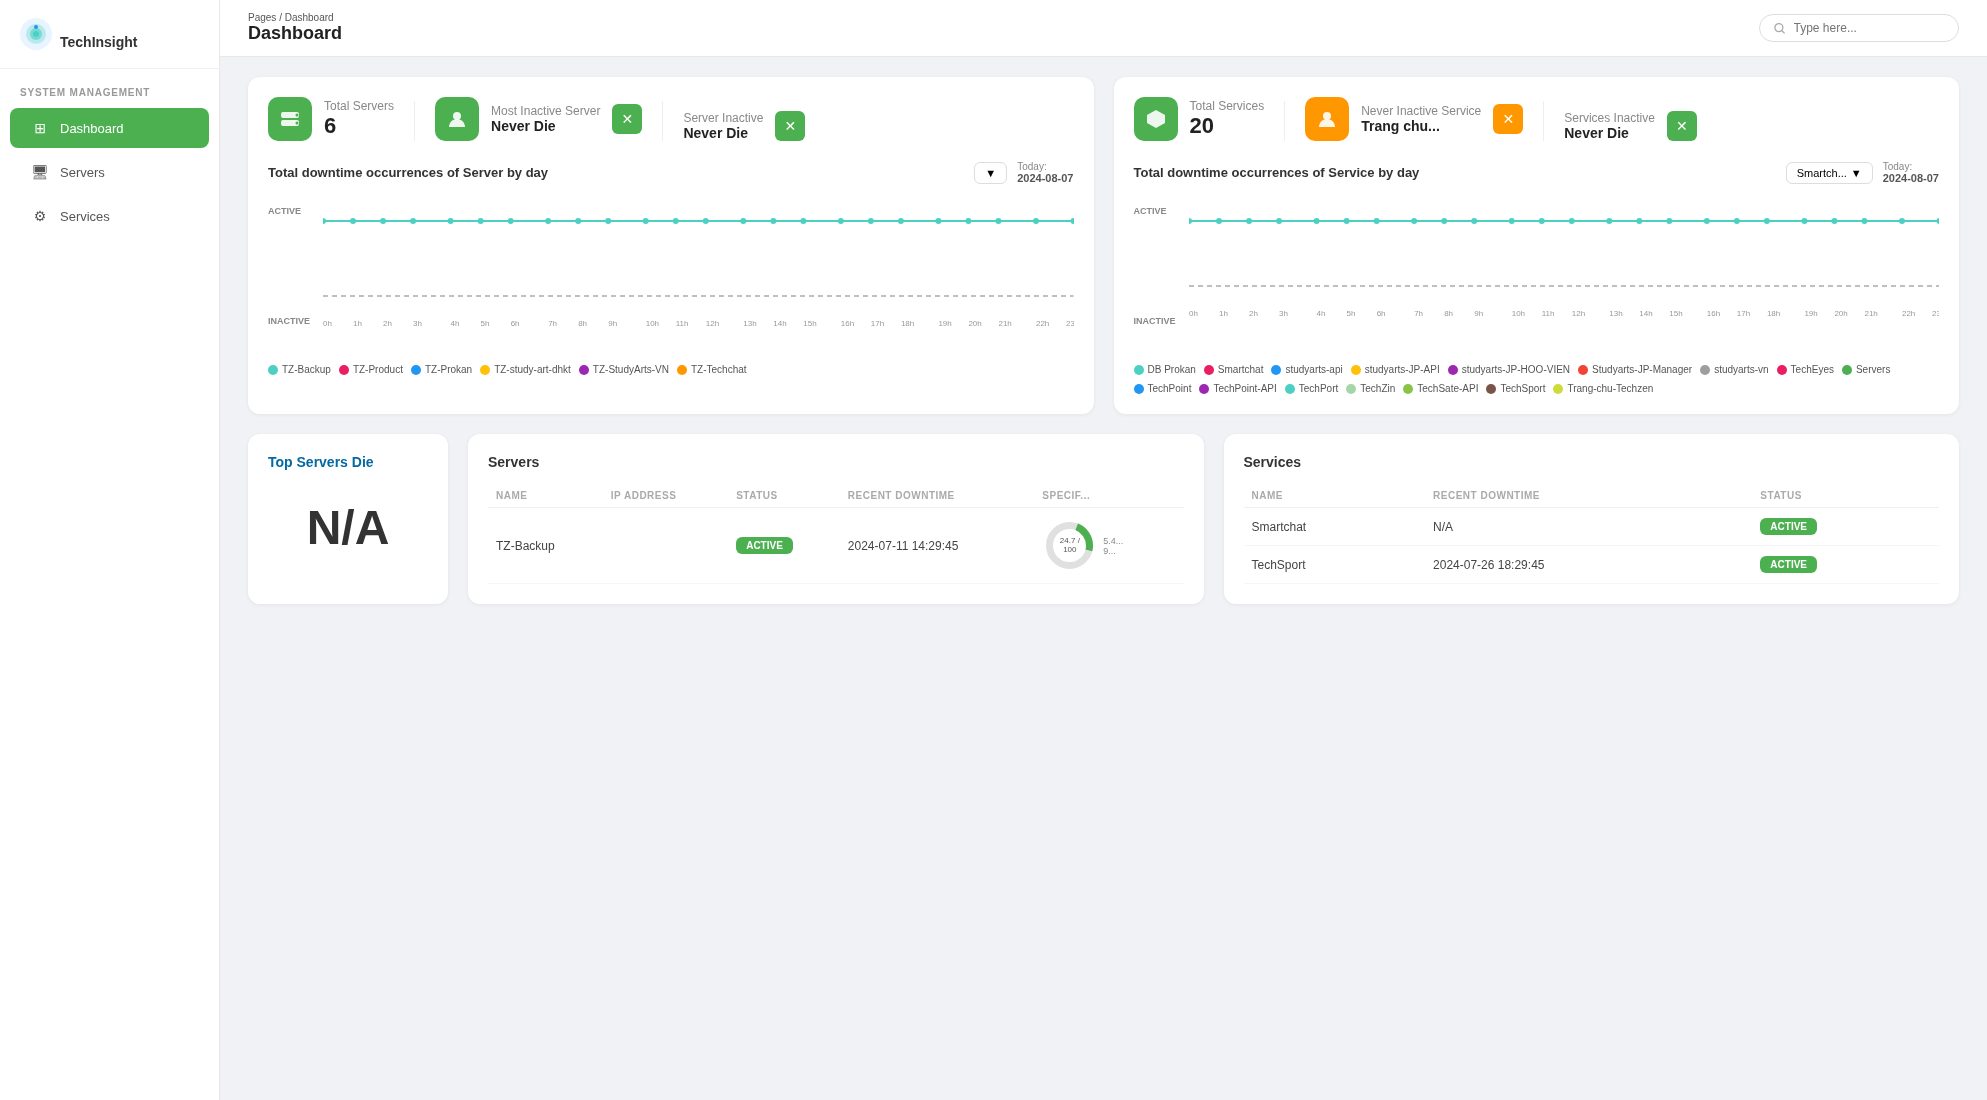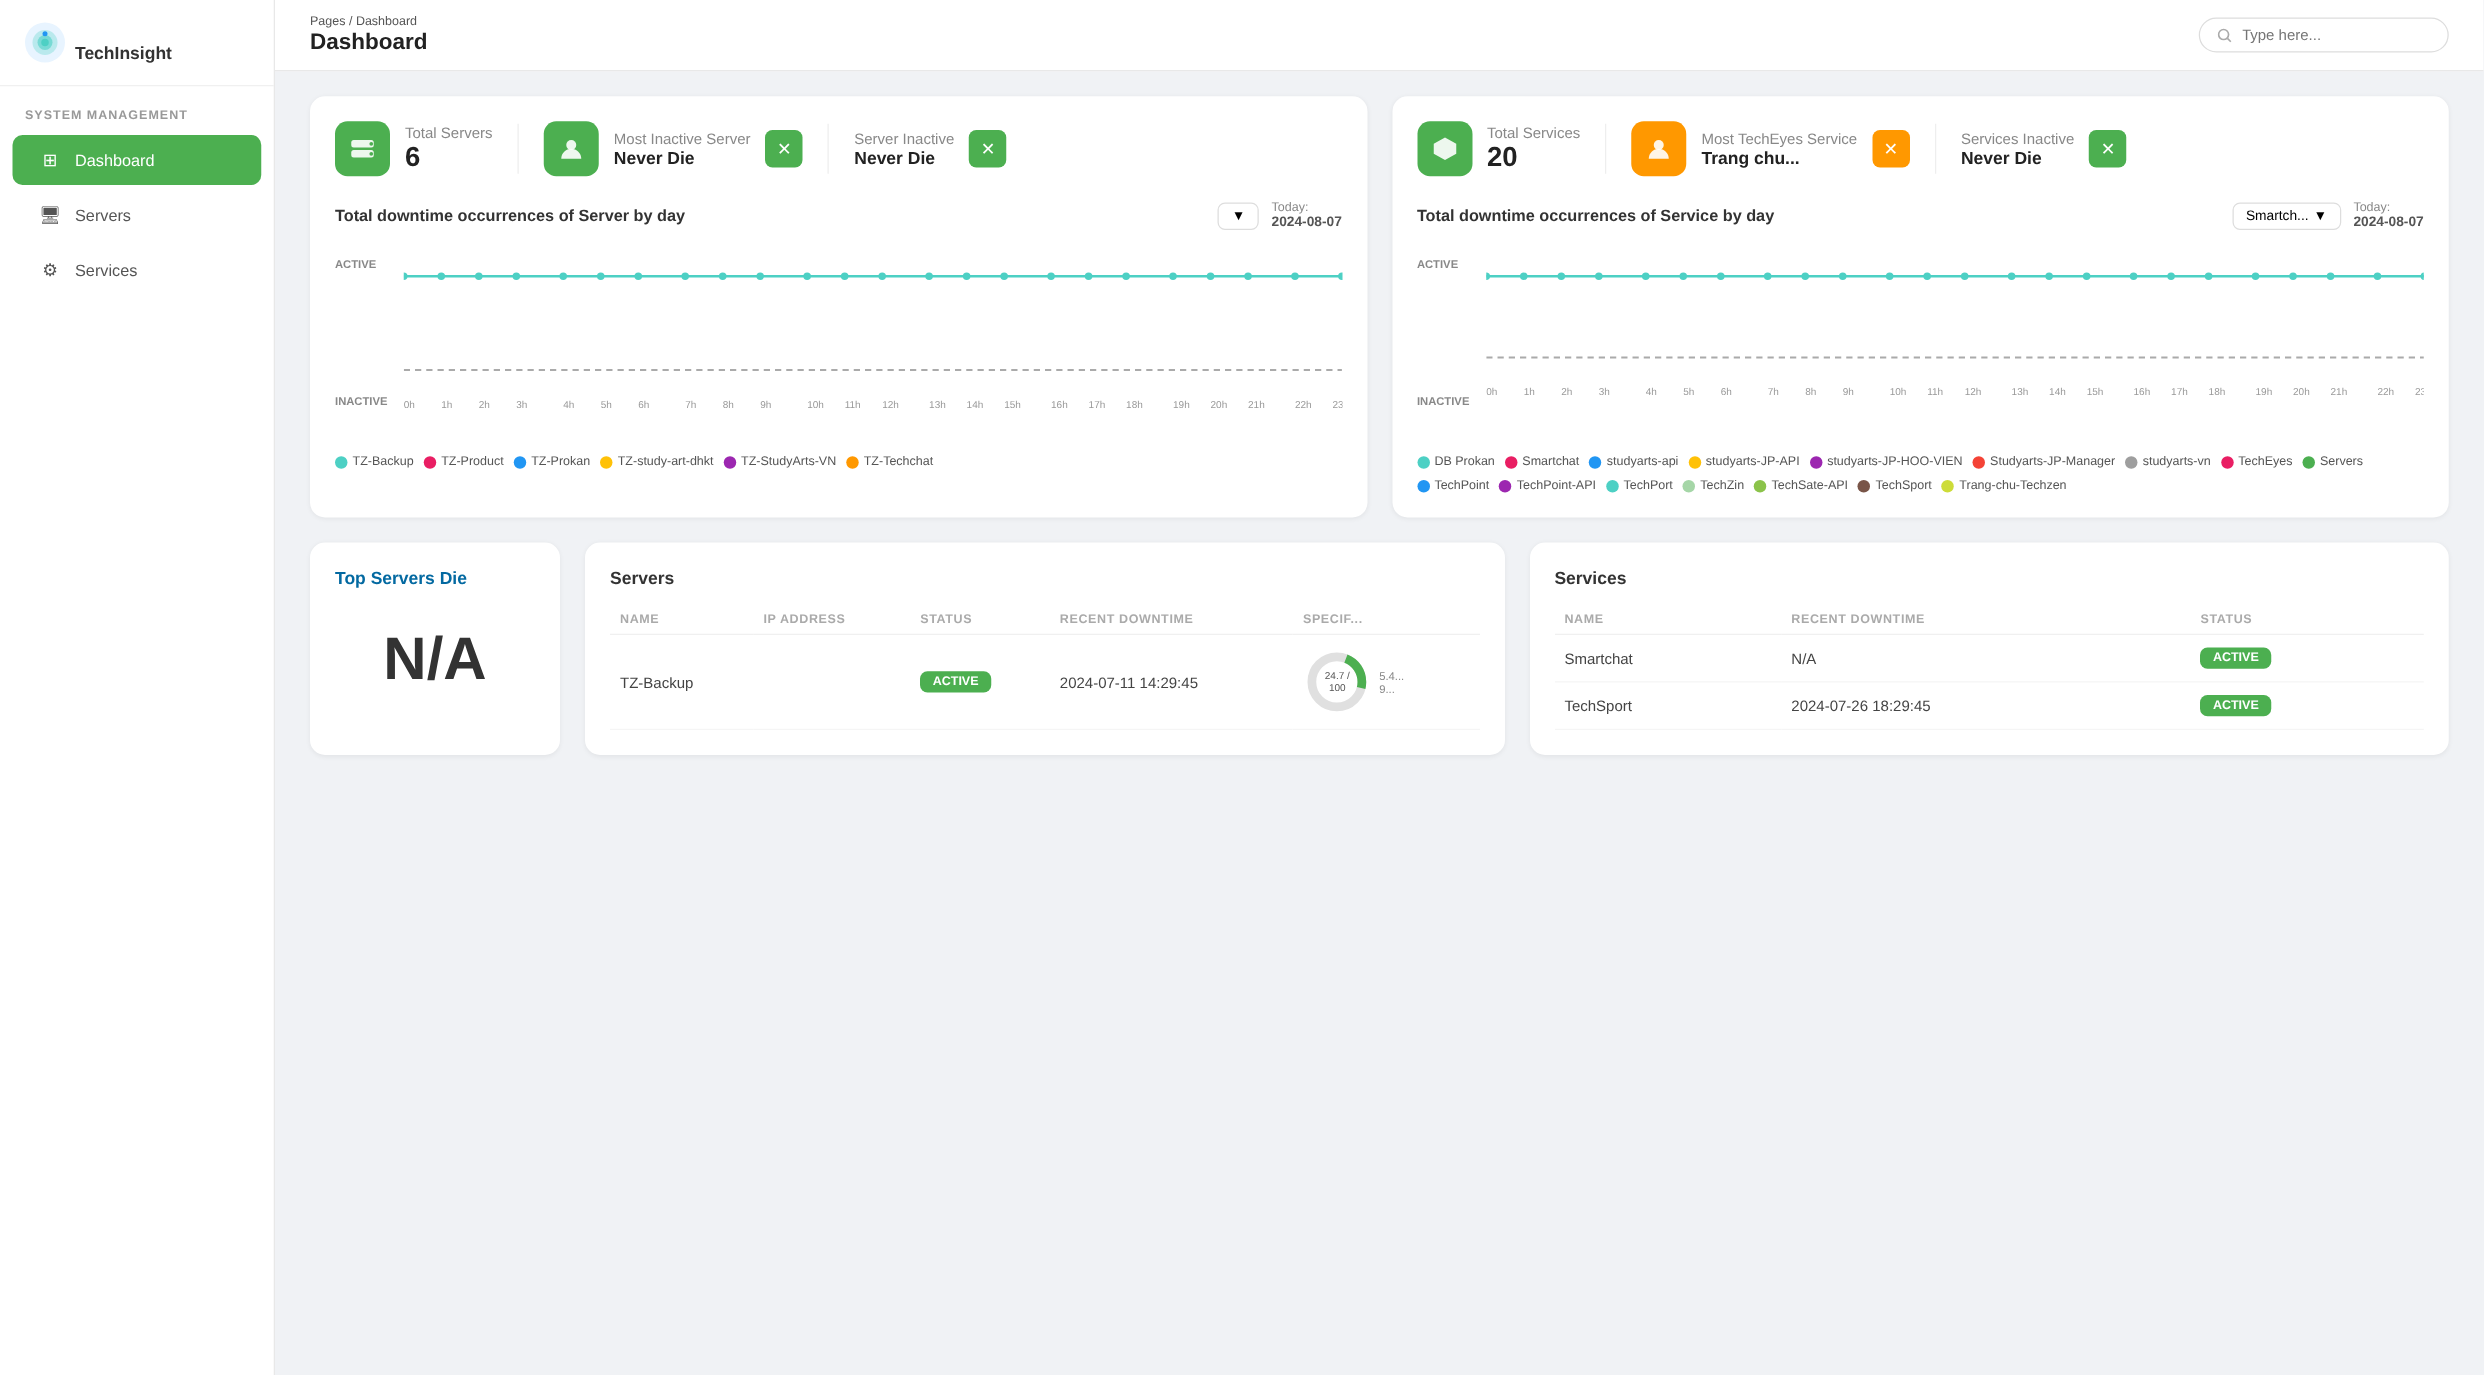--- a/index.html
+++ b/index.html
@@ -115,21 +115,21 @@
       padding: 20px;
       flex: 1;
       box-shadow: 0 1px 4px rgba(0,0,0,0.06);
     }
 
     
     .stats-row {
       display: flex;
       gap: 20px;
       margin-bottom: 20px;
-      align-items: center;
+      align-items: flex-end;
     }
     .stat-item { display: flex; align-items: center; gap: 12px; }
     .stat-text .label { font-size: 12px; color: #888; }
     .stat-text .value { font-size: 22px; font-weight: 700; color: #222; }
     .stat-text .value-sm { font-size: 14px; font-weight: 700; color: #222; }
     .stat-badge {
       width: 44px;
       height: 44px;
       border-radius: 10px;
       display: flex;
@@ -492,21 +492,21 @@
           </div>
           <div class="stat-divider"></div>
           <div class="stat-item">
             <div class="stat-badge badge-orange">
               <svg width="22" height="22" viewBox="0 0 22 22" fill="none">
                 <circle cx="11" cy="8" r="4" fill="white" opacity="0.9"></circle>
                 <path d="M3 19c0-4.4 3.6-8 8-8s8 3.6 8 8" fill="white" opacity="0.9"></path>
               </svg>
             </div>
             <div class="stat-text">
-              <div class="label">Most TechEyes Service</div>
+              <div class="label">Never Inactive Service</div>
               <div class="value-sm">Trang chu...</div>
             </div>
             <div class="badge-red-close orange">✕</div>
           </div>
           <div class="stat-divider"></div>
           <div class="stat-item">
             <div class="stat-text">
               <div class="label">Services Inactive</div>
               <div class="value-sm">Never Die</div>
             </div>

